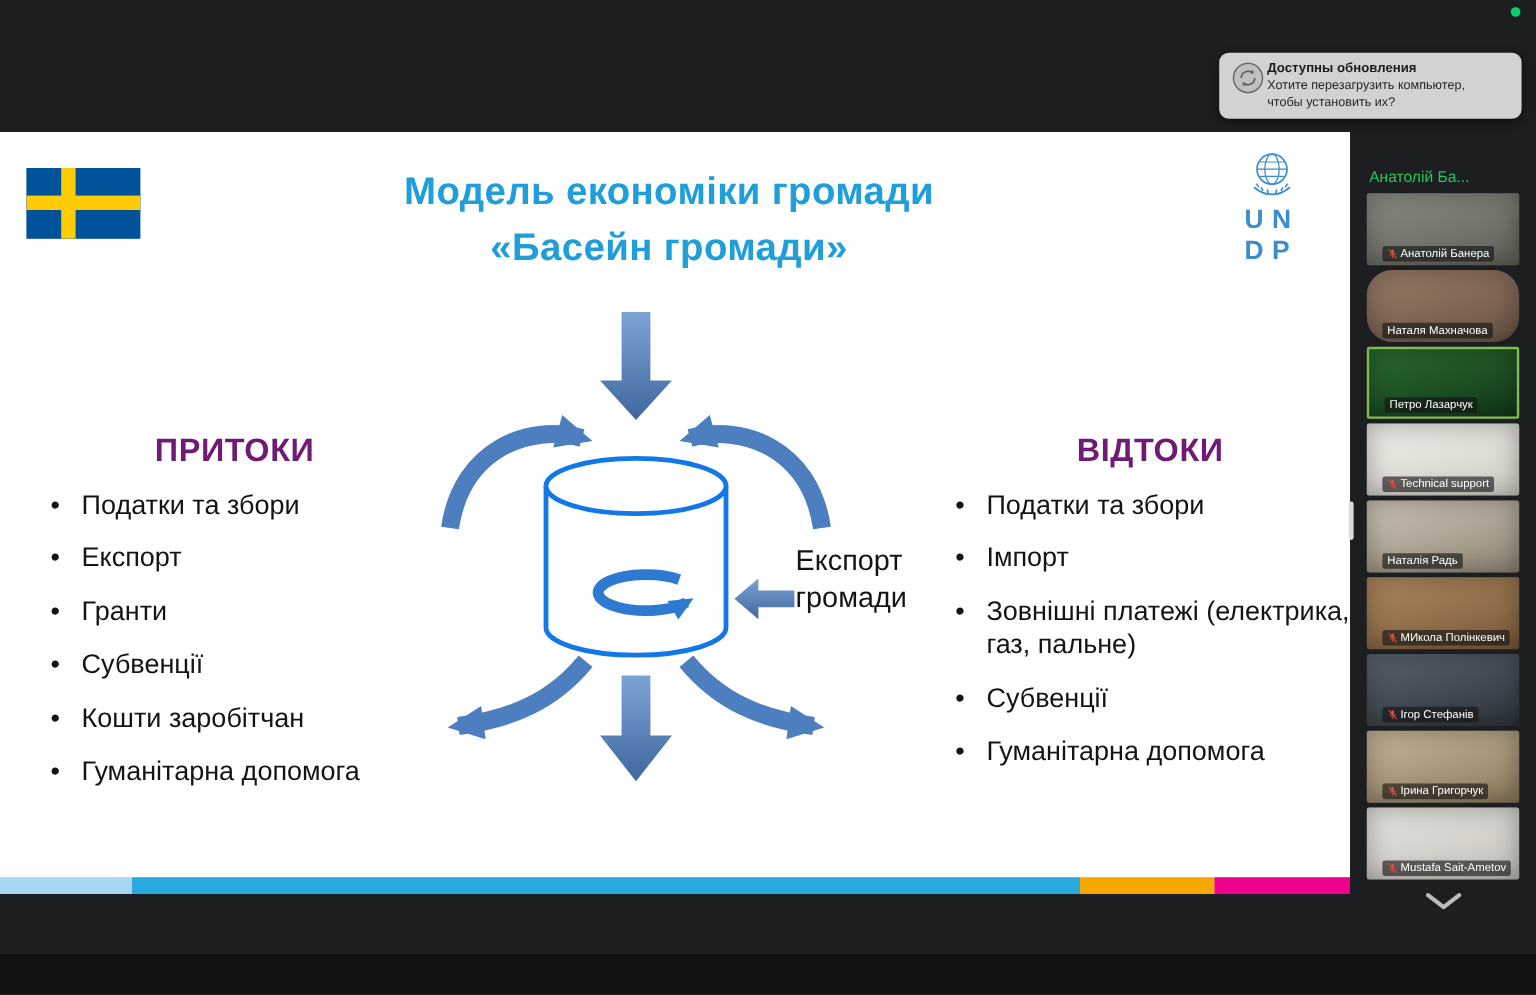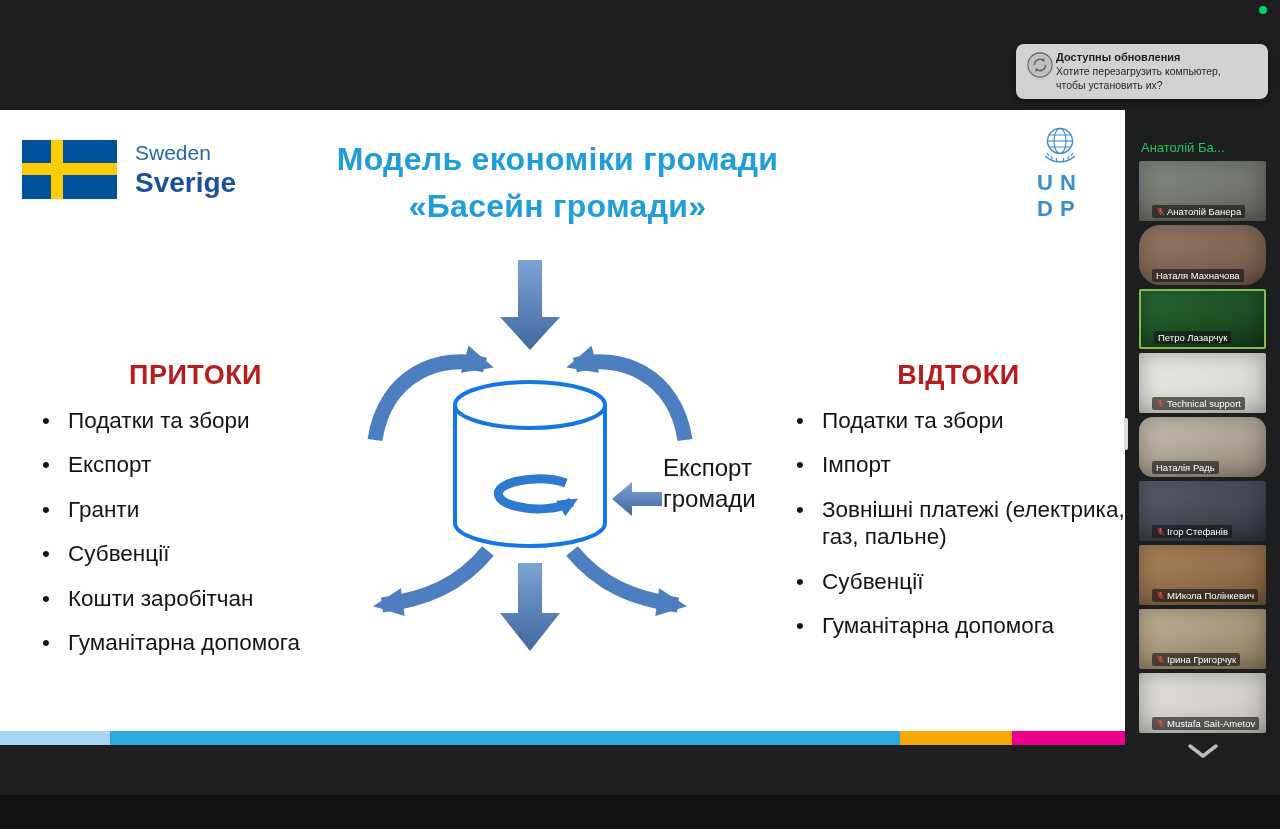--- a/index.html
+++ b/index.html
@@ -31,21 +31,21 @@
   .flag .cross-h{position:absolute;left:0;right:0;top:23px;height:12px;background:var(--flagYellow);}
   .sw1{font-size:21px;color:#2565AE;margin-bottom:2px;}
   .sw2{font-size:28px;font-weight:700;color:#1D4F9F;}
   .title{
     position:absolute;left:175px;right:185px;top:26px;text-align:center;
     color:var(--titleBlue);font-size:32px;font-weight:700;line-height:47px;letter-spacing:.3px;
   }
   .undp{position:absolute;right:30px;top:16px;width:70px;display:flex;flex-direction:column;align-items:center;}
   .undp-letters{font-size:22px;font-weight:700;color:var(--undpBlue);letter-spacing:7px;line-height:26px;margin-top:4px;}
 
-  .list-heading{font-size:27px;font-weight:700;color:#b91c1c;text-align:center;letter-spacing:.5px;}
+  .list-heading{font-size:27px;font-weight:700;color:#701a75;text-align:center;letter-spacing:.5px;}
   .bullets{list-style:none;margin:16px 0 0;padding:0;font-size:22.5px;color:#141414;}
   .bullets li{position:relative;padding-left:30px;margin-bottom:17px;line-height:1.22;}
   .bullets li::before{content:"\2022";position:absolute;left:4px;top:0;}
   .inflows{position:absolute;left:38px;top:250px;width:315px;}
   .outflows{position:absolute;left:792px;top:250px;width:333px;}
 
   .diagram{position:absolute;left:330px;top:145px;}
   .engine-label{position:absolute;left:663px;top:342px;width:125px;font-size:24px;line-height:31px;color:#141414;}
 
   .stripes{position:absolute;left:0;bottom:0;height:14px;width:1125px;display:flex;}
@@ -93,24 +93,20 @@
       <div class="toast-body">Хотите перезагрузить компьютер, чтобы установить их?</div>
     </div>
   </div>
 
   <div class="slide">
 
     <div class="sweden">
       <div class="flag">
         <div class="cross-v"></div>
           <div class="cross-h"></div>
-      </div>
-      <div class="sweden-text">
-        <div class="sw1">Sweden</div>
-        <div class="sw2">Sverige</div>
       </div>
     </div>
 
     <div class="title">
       <div>Модель економіки громади</div>
       <div>«Басейн громади»</div>
     </div>
 
     <div class="undp">
       <svg width="46" height="40" viewBox="0 0 46 40">
@@ -226,49 +222,49 @@
               <svg viewBox="0 0 12 12" width="9" height="9">
                 <path d="M6 1.2c-.9 0-1.6.7-1.6 1.6v2.6c0 .9.7 1.6 1.6 1.6s1.6-.7 1.6-1.6V2.8C7.6 1.9 6.9 1.2 6 1.2z" fill="#E04A3F"></path>
                 <path d="M3 5.4c0 1.7 1.3 3 3 3s3-1.3 3-3" fill="none" stroke="#E04A3F" stroke-width="1"></path>
                 <line x1="6" y1="8.4" x2="6" y2="10.6" stroke="#E04A3F" stroke-width="1"></line>
                 <line x1="1.5" y1="1" x2="10.5" y2="11" stroke="#E04A3F" stroke-width="1.2"></line>
               </svg>
             </span>
             <span>Technical support</span>
           </div>
         </div>
-        <div class="tile" style="background: linear-gradient(165deg, rgb(207, 198, 184), rgb(142, 133, 116)); border-radius: 14px;">
+        <div class="tile" style="background: linear-gradient(165deg, rgb(207, 198, 184), rgb(142, 133, 116));">
           <div class="pname">
             <span>Наталія Радь</span>
           </div>
         </div>
+        <div class="tile" style="background: linear-gradient(165deg, rgb(176, 138, 95), rgb(122, 90, 58));">
+          <div class="pname">
+            <span class="mic">
+              <svg viewBox="0 0 12 12" width="9" height="9">
+                <path d="M6 1.2c-.9 0-1.6.7-1.6 1.6v2.6c0 .9.7 1.6 1.6 1.6s1.6-.7 1.6-1.6V2.8C7.6 1.9 6.9 1.2 6 1.2z" fill="#E04A3F"></path>
+                <path d="M3 5.4c0 1.7 1.3 3 3 3s3-1.3 3-3" fill="none" stroke="#E04A3F" stroke-width="1"></path>
+                <line x1="6" y1="8.4" x2="6" y2="10.6" stroke="#E04A3F" stroke-width="1"></line>
+                <line x1="1.5" y1="1" x2="10.5" y2="11" stroke="#E04A3F" stroke-width="1.2"></line>
+              </svg>
+            </span>
+            <span>МИкола Полінкевич</span>
+          </div>
+        </div>
         <div class="tile" style="background: linear-gradient(165deg, rgb(90, 100, 112), rgb(46, 52, 60));">
           <div class="pname">
             <span class="mic">
               <svg viewBox="0 0 12 12" width="9" height="9">
                 <path d="M6 1.2c-.9 0-1.6.7-1.6 1.6v2.6c0 .9.7 1.6 1.6 1.6s1.6-.7 1.6-1.6V2.8C7.6 1.9 6.9 1.2 6 1.2z" fill="#E04A3F"></path>
                 <path d="M3 5.4c0 1.7 1.3 3 3 3s3-1.3 3-3" fill="none" stroke="#E04A3F" stroke-width="1"></path>
                 <line x1="6" y1="8.4" x2="6" y2="10.6" stroke="#E04A3F" stroke-width="1"></line>
                 <line x1="1.5" y1="1" x2="10.5" y2="11" stroke="#E04A3F" stroke-width="1.2"></line>
               </svg>
             </span>
             <span>Ігор Стефанів</span>
-          </div>
-        </div>
-        <div class="tile" style="background: linear-gradient(165deg, rgb(176, 138, 95), rgb(122, 90, 58));">
-          <div class="pname">
-            <span class="mic">
-              <svg viewBox="0 0 12 12" width="9" height="9">
-                <path d="M6 1.2c-.9 0-1.6.7-1.6 1.6v2.6c0 .9.7 1.6 1.6 1.6s1.6-.7 1.6-1.6V2.8C7.6 1.9 6.9 1.2 6 1.2z" fill="#E04A3F"></path>
-                <path d="M3 5.4c0 1.7 1.3 3 3 3s3-1.3 3-3" fill="none" stroke="#E04A3F" stroke-width="1"></path>
-                <line x1="6" y1="8.4" x2="6" y2="10.6" stroke="#E04A3F" stroke-width="1"></line>
-                <line x1="1.5" y1="1" x2="10.5" y2="11" stroke="#E04A3F" stroke-width="1.2"></line>
-              </svg>
-            </span>
-            <span>МИкола Полінкевич</span>
           </div>
         </div>
         <div class="tile" style="background: linear-gradient(165deg, rgb(201, 184, 154), rgb(138, 122, 92));">
           <div class="pname">
             <span class="mic">
               <svg viewBox="0 0 12 12" width="9" height="9">
                 <path d="M6 1.2c-.9 0-1.6.7-1.6 1.6v2.6c0 .9.7 1.6 1.6 1.6s1.6-.7 1.6-1.6V2.8C7.6 1.9 6.9 1.2 6 1.2z" fill="#E04A3F"></path>
                 <path d="M3 5.4c0 1.7 1.3 3 3 3s3-1.3 3-3" fill="none" stroke="#E04A3F" stroke-width="1"></path>
                 <line x1="6" y1="8.4" x2="6" y2="10.6" stroke="#E04A3F" stroke-width="1"></line>
                 <line x1="1.5" y1="1" x2="10.5" y2="11" stroke="#E04A3F" stroke-width="1.2"></line>

